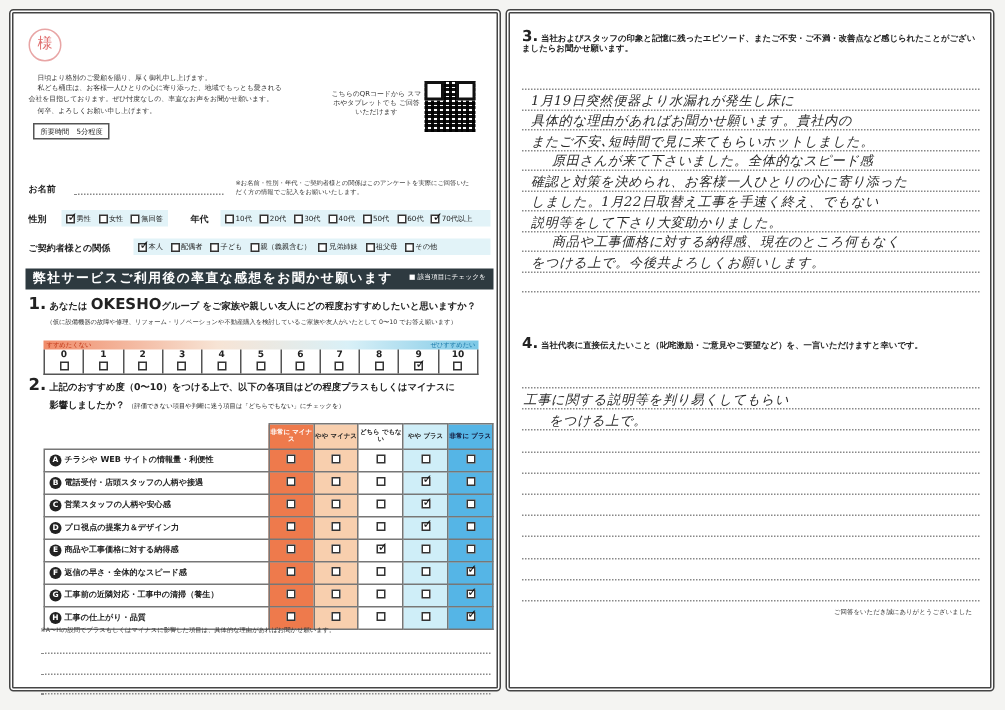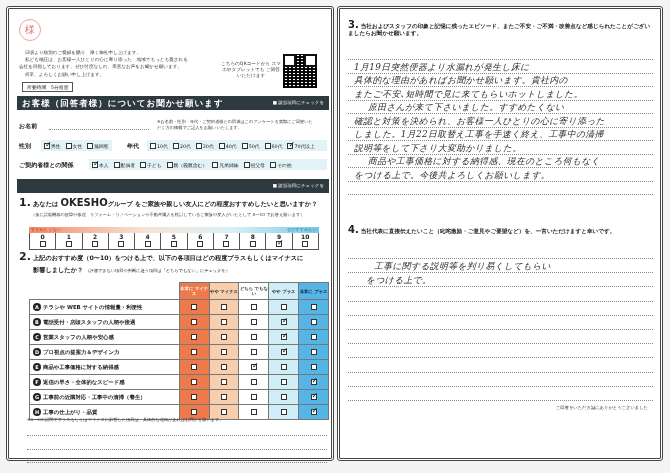--- a/index.html
+++ b/index.html
@@ -72,24 +72,20 @@
   <div class="intro">
     <div style="padding-left:6px">日頃より格別のご愛顧を賜り、厚く御礼申し上げます。</div>
     <div style="padding-left:6px">私ども桶庄は、お客様一人ひとりの心に寄り添った、地域でもっとも愛される</div>
     <div>会社を目指しております。ぜひ忖度なしの、率直なお声をお聞かせ願います。</div>
     <div style="padding-left:6px">何卒、よろしくお願い申し上げます。</div>
   </div>
   <div class="time-box">所要時間　5分程度</div>
   <div class="qr-note">こちらのQRコードから スマホやタブレットでも ご回答いただけます</div>
   <div class="qr"></div>
 
-  <div class="band" style="top:87px">
-    <span>お客様（回答者様）についてお聞かせ願います</span>
-    <span class="tag">該当項目にチェックを</span>
-  </div>
   <div class="lbl" style="left:10px;top:113px">お名前</div>
   <div class="dots" style="left:40px;top:120px;width:100px"></div>
   <div class="note" style="left:148px;top:110px;width:160px">※お名前・性別・年代・ご契約者様との関係はこのアンケートを実際にご回答いただく方の情報でご記入をお願いいたします。</div>
 
   <div class="lbl" style="left:10px;top:133px">性別</div>
   <div class="optrow" style="left:32px;top:131px" id="gender-row">
       <span class="opt">
         <span class="cb on"></span>
         <span>男性</span>
       </span>
@@ -160,20 +156,21 @@
         <span class="cb"></span>
         <span>祖父母</span>
       </span>
       <span class="opt">
         <span class="cb"></span>
         <span>その他</span>
       </span>
     </div>
 
   <div class="band" style="top:170px">
+    <span>弊社サービスご利用後の率直な感想をお聞かせ願います</span>
     <span class="tag">該当項目にチェックを</span>
   </div>
 
   <div class="q" style="left:10px;top:187px;white-space:nowrap">
     <span class="num">1.</span>
     <span>あなたは</span>
     <span class="brand">OKESHO</span><span>グループ をご家族や親しい友人にどの程度おすすめしたいと思いますか？</span>
   </div>
   <div class="q-sub" style="left:22px;top:203px">（仮に設備機器の故障や修理、リフォーム・リノベーションや不動産購入を検討しているご家族や友人がいたとして 0〜10 でお答え願います）</div>
 
@@ -336,23 +333,23 @@
       <div class="dots" style="left: 8px; width: 305px; top: 104px;"></div>
       <div class="dots" style="left: 8px; width: 305px; top: 117.5px;"></div>
       <div class="dots" style="left: 8px; width: 305px; top: 131px;"></div>
       <div class="dots" style="left: 8px; width: 305px; top: 144.5px;"></div>
       <div class="dots" style="left: 8px; width: 305px; top: 158px;"></div>
       <div class="dots" style="left: 8px; width: 305px; top: 171.5px;"></div>
       <div class="dots" style="left: 8px; width: 305px; top: 185px;"></div>
       <div class="hand" style="top: 52.5px;">1月19日突然便器より水漏れが発生し床に</div>
       <div class="hand" style="top: 66px;">具体的な理由があればお聞かせ願います。貴社内の</div>
       <div class="hand" style="top: 79.5px;">またご不安､短時間で見に来てもらいホットしました。</div>
-      <div class="hand" style="top: 93px; left: 28px;">原田さんが来て下さいました。すすめたくない</div>
+      <div class="hand" style="top: 93px; left: 28px;">原田さんが来て下さいました。全体的なスピード感</div>
       <div class="hand" style="top: 106.5px;">確認と対策を決められ、お客様一人ひとりの心に寄り添った</div>
-      <div class="hand" style="top: 120px;">しました。1月22日取替え工事を手速く終え、工事中の清掃</div>
+      <div class="hand" style="top: 120px;">しました。1月22日取替え工事を手速く終え、でもない</div>
       <div class="hand" style="top: 133.5px;">説明等をして下さり大変助かりました。</div>
       <div class="hand" style="top: 147px; left: 28px;">商品や工事価格に対する納得感、現在のところ何もなく</div>
       <div class="hand" style="top: 160.5px;">をつける上で。今後共よろしくお願いします。</div>
     </div>
 
   <div class="rq" style="top:217px">
     <span class="num">4.</span>
     <span>当社代表に直接伝えたいこと（叱咤激励・ご意見やご要望など）を、一言いただけますと幸いです。</span>
   </div>
   <div id="q4-lines">
@@ -360,18 +357,18 @@
       <div class="dots" style="left: 8px; width: 305px; top: 263.2px;"></div>
       <div class="dots" style="left: 8px; width: 305px; top: 277.4px;"></div>
       <div class="dots" style="left: 8px; width: 305px; top: 291.6px;"></div>
       <div class="dots" style="left: 8px; width: 305px; top: 305.8px;"></div>
       <div class="dots" style="left: 8px; width: 305px; top: 320px;"></div>
       <div class="dots" style="left: 8px; width: 305px; top: 334.2px;"></div>
       <div class="dots" style="left: 8px; width: 305px; top: 348.4px;"></div>
       <div class="dots" style="left: 8px; width: 305px; top: 362.6px;"></div>
       <div class="dots" style="left: 8px; width: 305px; top: 376.8px;"></div>
       <div class="dots" style="left: 8px; width: 305px; top: 391px;"></div>
-      <div class="hand" style="top: 252.2px; left: 34px; font-style: italic;">工事に関する説明等を判り易くしてもらい</div>
+      <div class="hand" style="top: 252.2px; left: 9px; font-style: italic;">工事に関する説明等を判り易くしてもらい</div>
       <div class="hand" style="top: 266.4px; left: 26px;">をつける上で。</div>
     </div>
 
   <div class="thanks">ご回答をいただき誠にありがとうございました</div>
 </div>
 
 </body></html>

